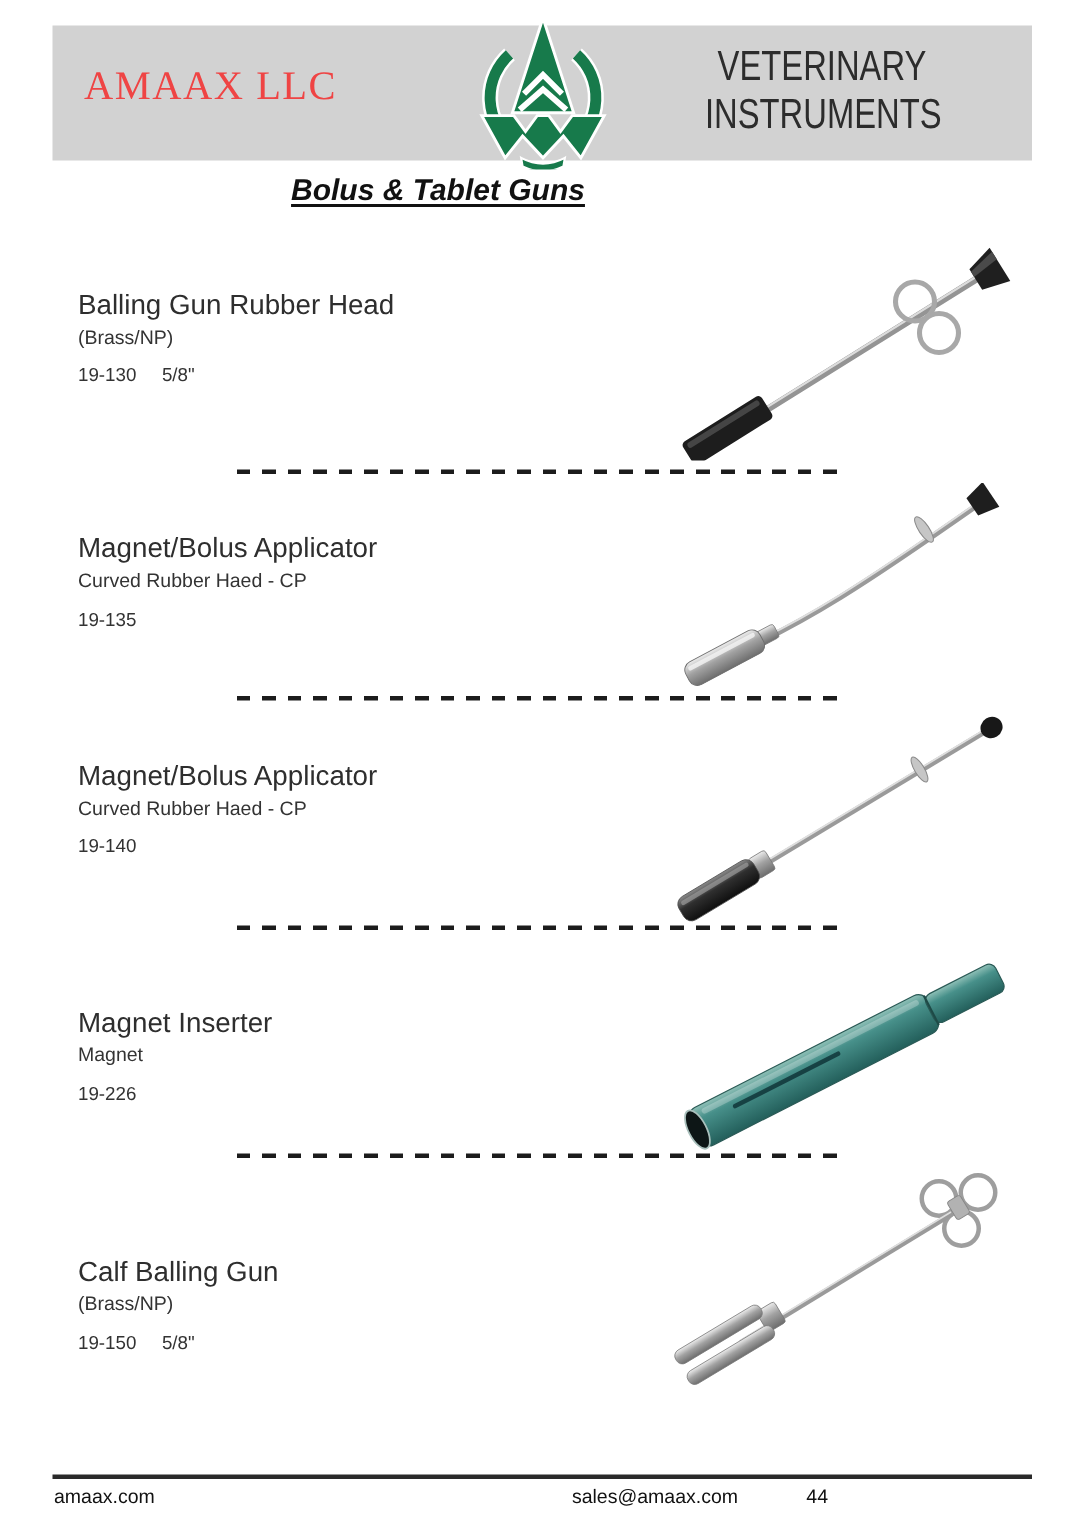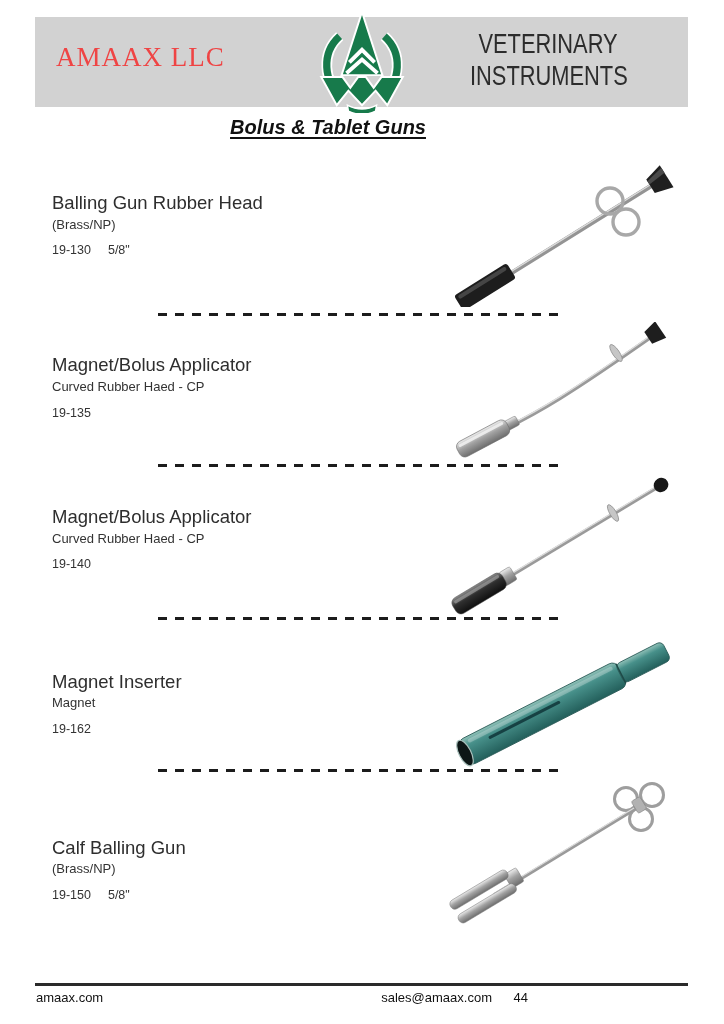--- a/index.html
+++ b/index.html
@@ -16,21 +16,21 @@
     white-space:nowrap;
   }
   .brand-title{
     position:absolute;left:448px;top:28px;width:200px;text-align:center;
     font-size:28px;line-height:1.16;color:#2c2c2c;
     transform:scaleX(0.78);transform-origin:center;white-space:nowrap;
   }
   .logo{position:absolute;left:313px;top:11px;width:98px;height:102px;}
   .page-title{
     position:absolute;left:0;top:116px;width:584px;text-align:center;
-    font-size:20px;font-weight:bold;font-style:italic;color:#111;padding-left:36px;
+    font-size:20px;font-weight:bold;font-style:italic;color:#111;
   }
   .page-title span{text-decoration:underline;text-decoration-thickness:2px;text-underline-offset:3px;}
   
   .prod-title{position:absolute;left:52px;font-size:18.5px;color:#2e2e2e;white-space:nowrap;}
   .prod-material{position:absolute;left:52px;font-size:13px;color:#333;white-space:nowrap;}
   .prod-code{position:absolute;left:52px;font-size:12.5px;color:#333;white-space:nowrap;}
   .prod-code .size{margin-left:17px;}
   .prod-img{position:absolute;}
   .sep{
     position:absolute;left:158px;width:407px;height:3px;
@@ -45,21 +45,21 @@
   #sep3{top:617px}
   #t4{top:671px}#m4{top:695px}#c4{top:722px}#img4{left:432px;top:628px}
   #sep4{top:769px}
   #t5{top:837px}#m5{top:861px}#c5{top:888px}#img5{left:432px;top:778px}
   
   .footer-line{position:absolute;left:35px;top:983px;width:653px;height:3px;background:#2a2a2a;}
   .footer-text{position:absolute;left:0;top:990px;width:576px;height:24px;font-size:13px;color:#111;}
   .f-web{position:absolute;left:36px;}
   .f-phone{position:absolute;left:0;width:724px;text-align:center;}
   .f-email{position:absolute;right:84px;margin-left:32px;}
-  .f-page{position:absolute;right:48px;}
+  .f-page{position:absolute;right:24px;}
 </style>
 </head>
 <body>
 
 <div class="page">
 
   <svg width="0" height="0" style="position:absolute" aria-hidden="true">
     <defs>
       <linearGradient id="metalV" x1="0" y1="0" x2="0" y2="1">
         <stop offset="0" stop-color="#ececec"></stop>
@@ -171,21 +171,21 @@
       <rect x="-30" y="-9" width="58" height="18" rx="6" fill="url(#darkMetal)" stroke="#4c4c4c" stroke-width="0.5"></rect>
       <rect x="-27" y="-6.5" width="52" height="3" rx="1.5" fill="#9a9a9a" opacity="0.7"></rect>
     </g>
   </svg>
 
   <div class="sep" id="sep3"></div>
 
   <div class="prod-title" id="t4">Magnet Inserter</div>
   <div class="prod-material" id="m4">Magnet</div>
   <div class="prod-code" id="c4">
-    <span>19-162</span><span class="size"></span>
+    <span>19-226</span><span class="size"></span>
   </div>
   <svg class="prod-img" id="img4" width="278" height="142" viewBox="0 0 278 142">
     <g transform="rotate(-27 139 71)">
       <rect x="18" y="57" width="178" height="28" rx="7" fill="url(#tealG)" stroke="#2a5a56" stroke-width="0.8"></rect>
       <rect x="194" y="60.5" width="52" height="21" rx="5" fill="url(#tealG)" stroke="#2a5a56" stroke-width="0.8"></rect>
       <line x1="195" y1="60" x2="195" y2="82" stroke="#1e4a47" stroke-width="1.5"></line>
       <rect x="48" y="67" width="80" height="3" rx="1.5" fill="#0f3538" opacity="0.85"></rect>
       <rect x="28" y="60" width="162" height="4" rx="2" fill="#ffffff" opacity="0.25"></rect>
       <ellipse cx="20" cy="71" rx="6" ry="14" fill="#0d1616" stroke="#a9c0bc" stroke-width="1.2"></ellipse>
     </g>

